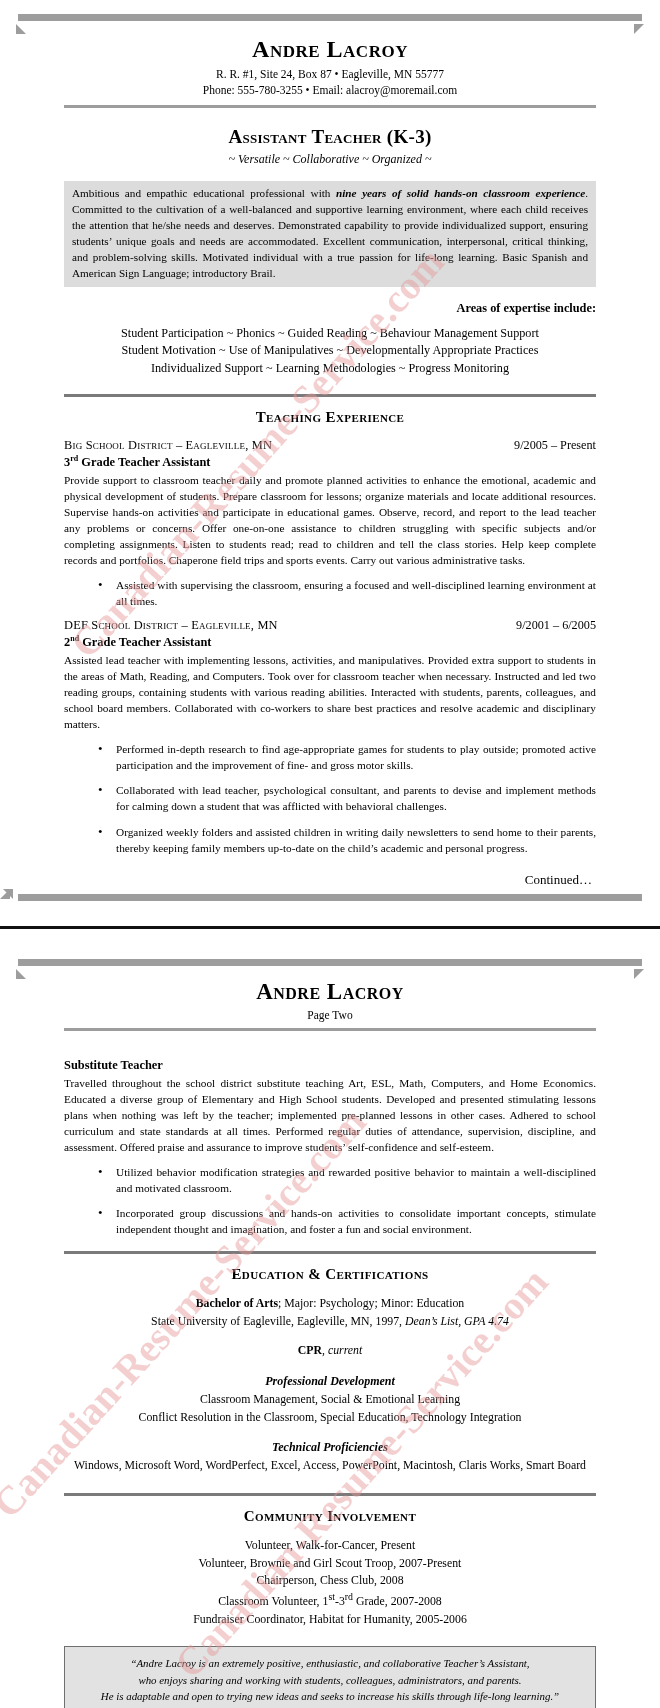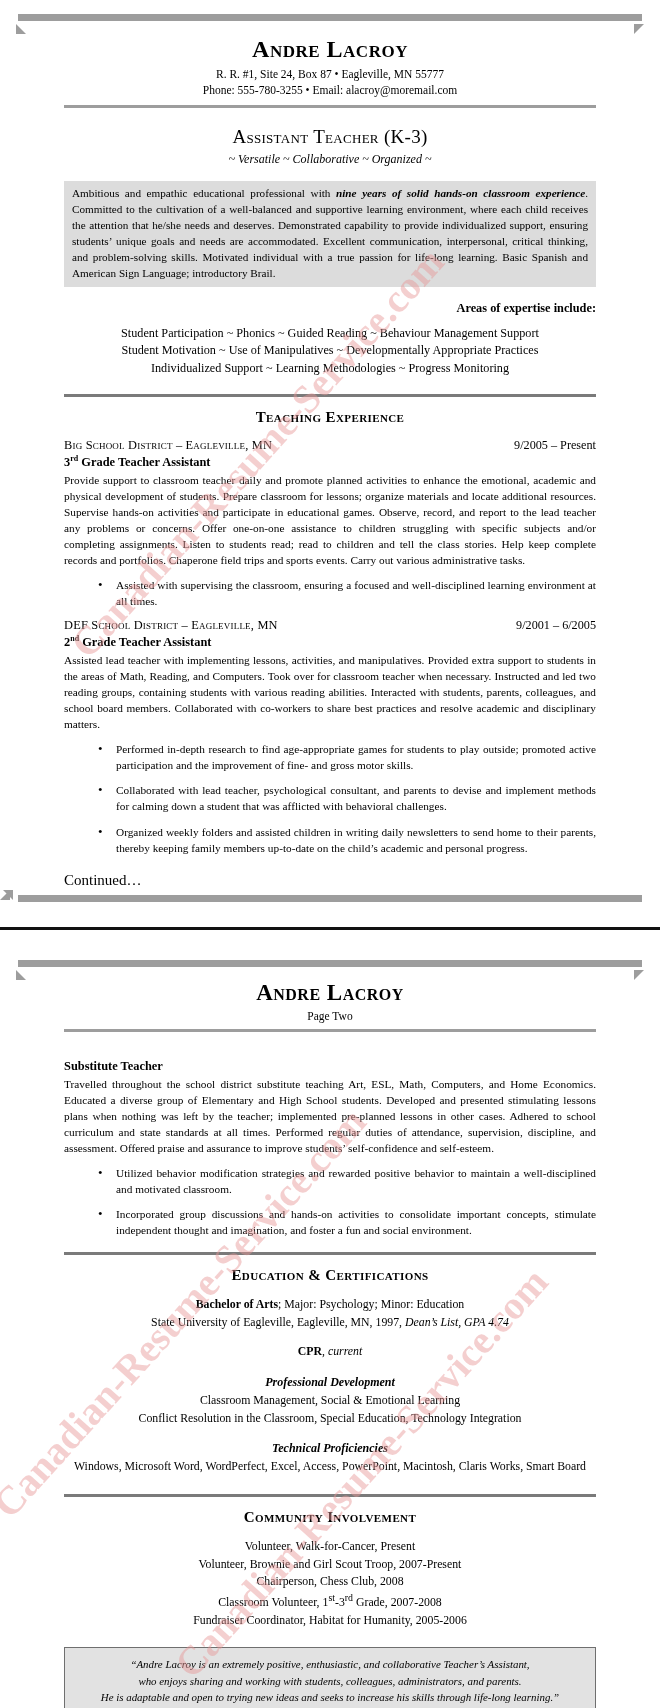--- a/index.html
+++ b/index.html
@@ -94,21 +94,21 @@
     border: none;
     height: 3px;
     background: #9d9d9d;
     margin: 7px 0 0 0;
   }
 
   
   .job-title {
     text-align: center;
     font-size: 19px;
-    font-weight: normal;
+    font-weight: bold;
     font-variant: small-caps;
     letter-spacing: 0.3px;
     margin: 18px 0 4px 0;
   }
   .tagline {
     text-align: center;
     font-size: 12px;
     font-style: italic;
     margin-bottom: 14px;
   }
@@ -191,22 +191,22 @@
   }
   ul.bullets li:before {
     content: "\2022";
     position: absolute;
     left: 0;
     top: -1px;
     font-size: 13px;
   }
 
   .continued {
-    text-align: left;
-    font-size: 15px;
+    text-align: right;
+    font-size: 13px;
     margin-top: 16px;
     padding-right: 4px;
   }
 
   
   .cen { text-align: center; font-size: 11.8px; line-height: 1.5; }
   .cen .b { font-weight: bold; }
   .cen .i { font-style: italic; }
   .sub-head {
     text-align: center;

